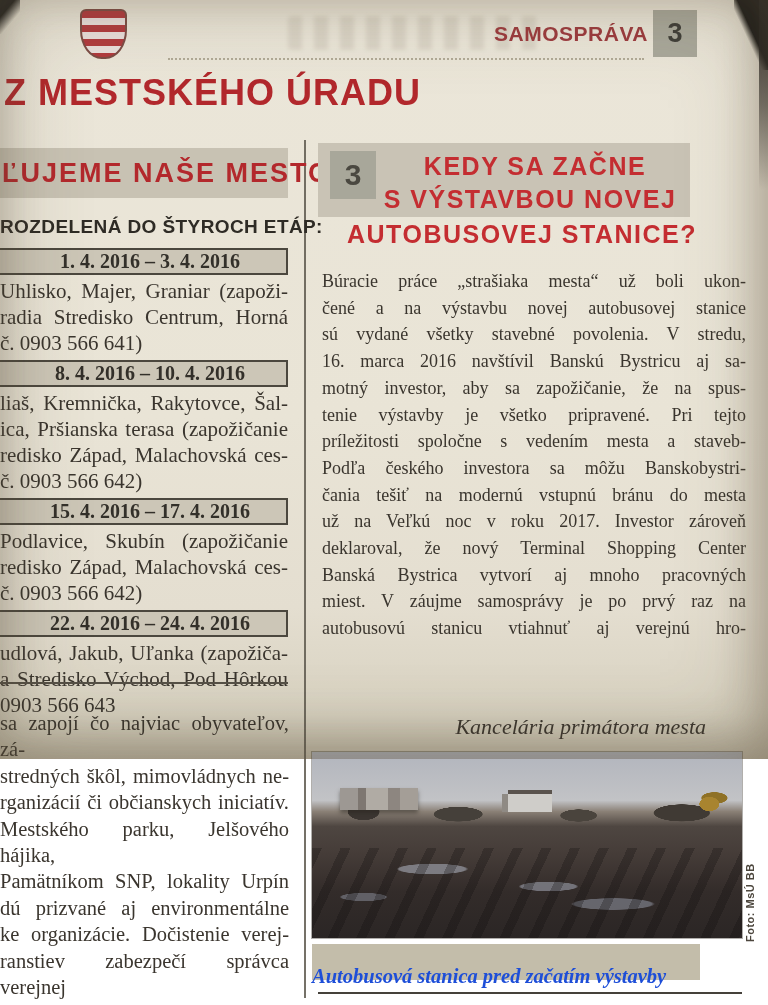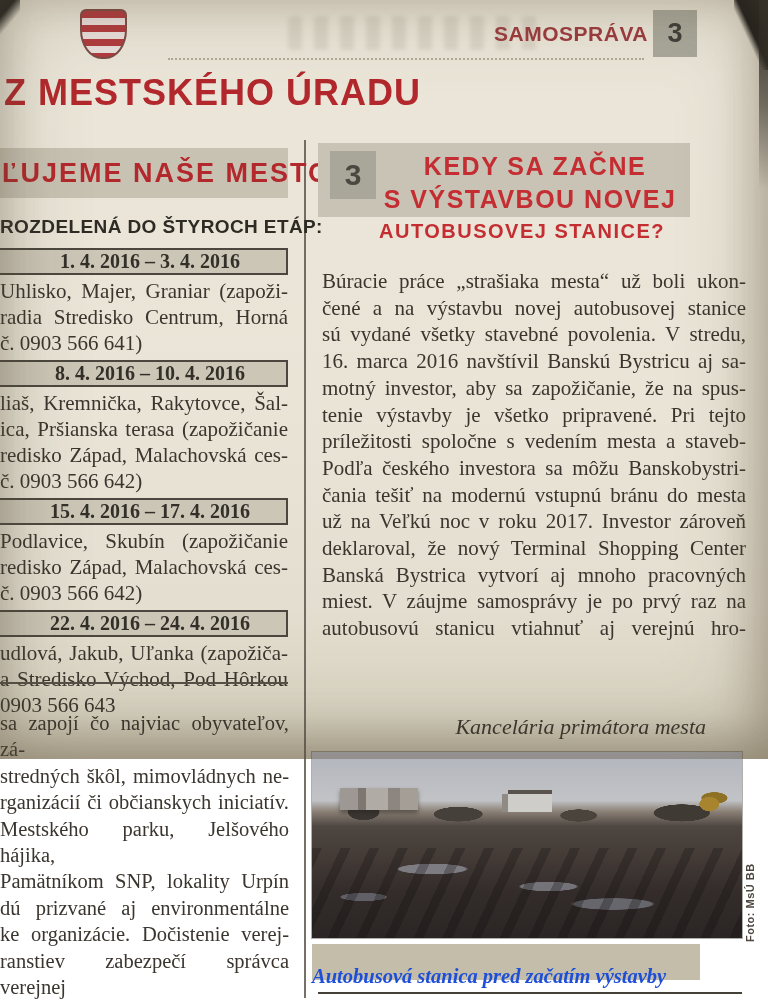--- a/index.html
+++ b/index.html
@@ -65,23 +65,23 @@
 
   
   .art-panel { position:absolute; left:318px; top:143px; width:372px; height:74px; background:#c9c3b5; }
   .art-num { position:absolute; left:12px; top:8px; width:46px; height:48px; background:#a8a79a;
     color:#4a4840; font-family:"Liberation Sans",sans-serif; font-weight:bold; font-size:30px;
     display:flex; align-items:center; justify-content:center; }
   .art-title { font-family:"Liberation Sans",sans-serif; font-weight:800; color:#c42d31;
     letter-spacing:1.5px; text-align:center; }
   .art-t1 { position:absolute; left:370px; top:152px; width:330px; font-size:25px; }
   .art-t2 { position:absolute; left:350px; top:185px; width:360px; font-size:25px; }
-  .art-t3 { position:absolute; left:322px; top:220px; width:400px; font-size:20px; }
+  .art-t3 { position:absolute; left:322px; top:220px; width:400px; font-size:25px; }
   .art-body { position:absolute; left:322px; top:268px; width:424px; }
-  .art-body .bline { font-size:21px; line-height:26.7px; }
+  .art-body .bline { font-size:18px; line-height:26.7px; }
   .byline { position:absolute; left:322px; top:714px; width:384px; text-align:right;
     font-style:italic; font-size:22px; color:#3a352e; }
 
   
   .photo { position:absolute; left:312px; top:752px; width:430px; height:186px; overflow:hidden;
     background:linear-gradient(180deg,#b2b5bd 0%,#c2c3c6 26%,#8a8076 32%,#4e4641 40%,#453c38 55%,#332c2a 75%,#2b2625 100%);
     box-shadow:0 0 0 1px rgba(60,55,48,.4);}
   .ph-trees { position:absolute; left:0; top:44px; width:100%; height:26px;
     background:radial-gradient(26px 14px at 12% 60%,#3c3632 60%,transparent 62%),
                radial-gradient(40px 12px at 34% 70%,#45403a 60%,transparent 62%),

